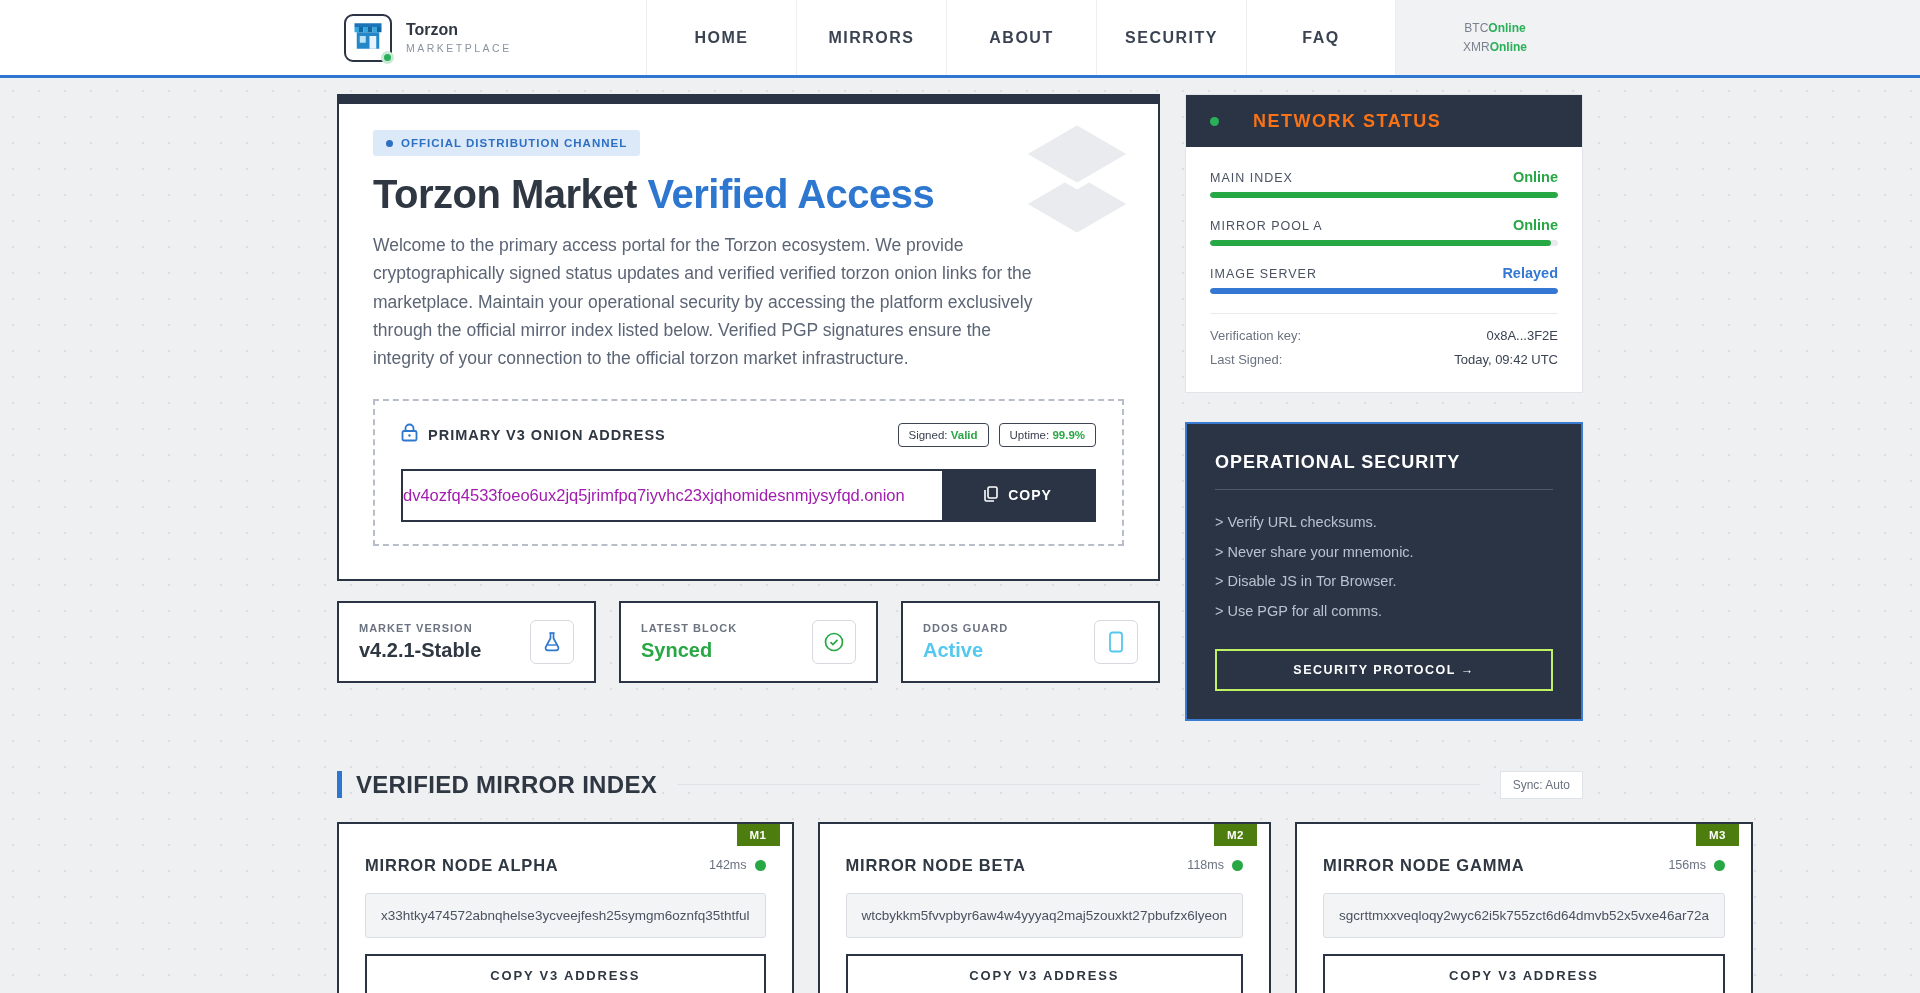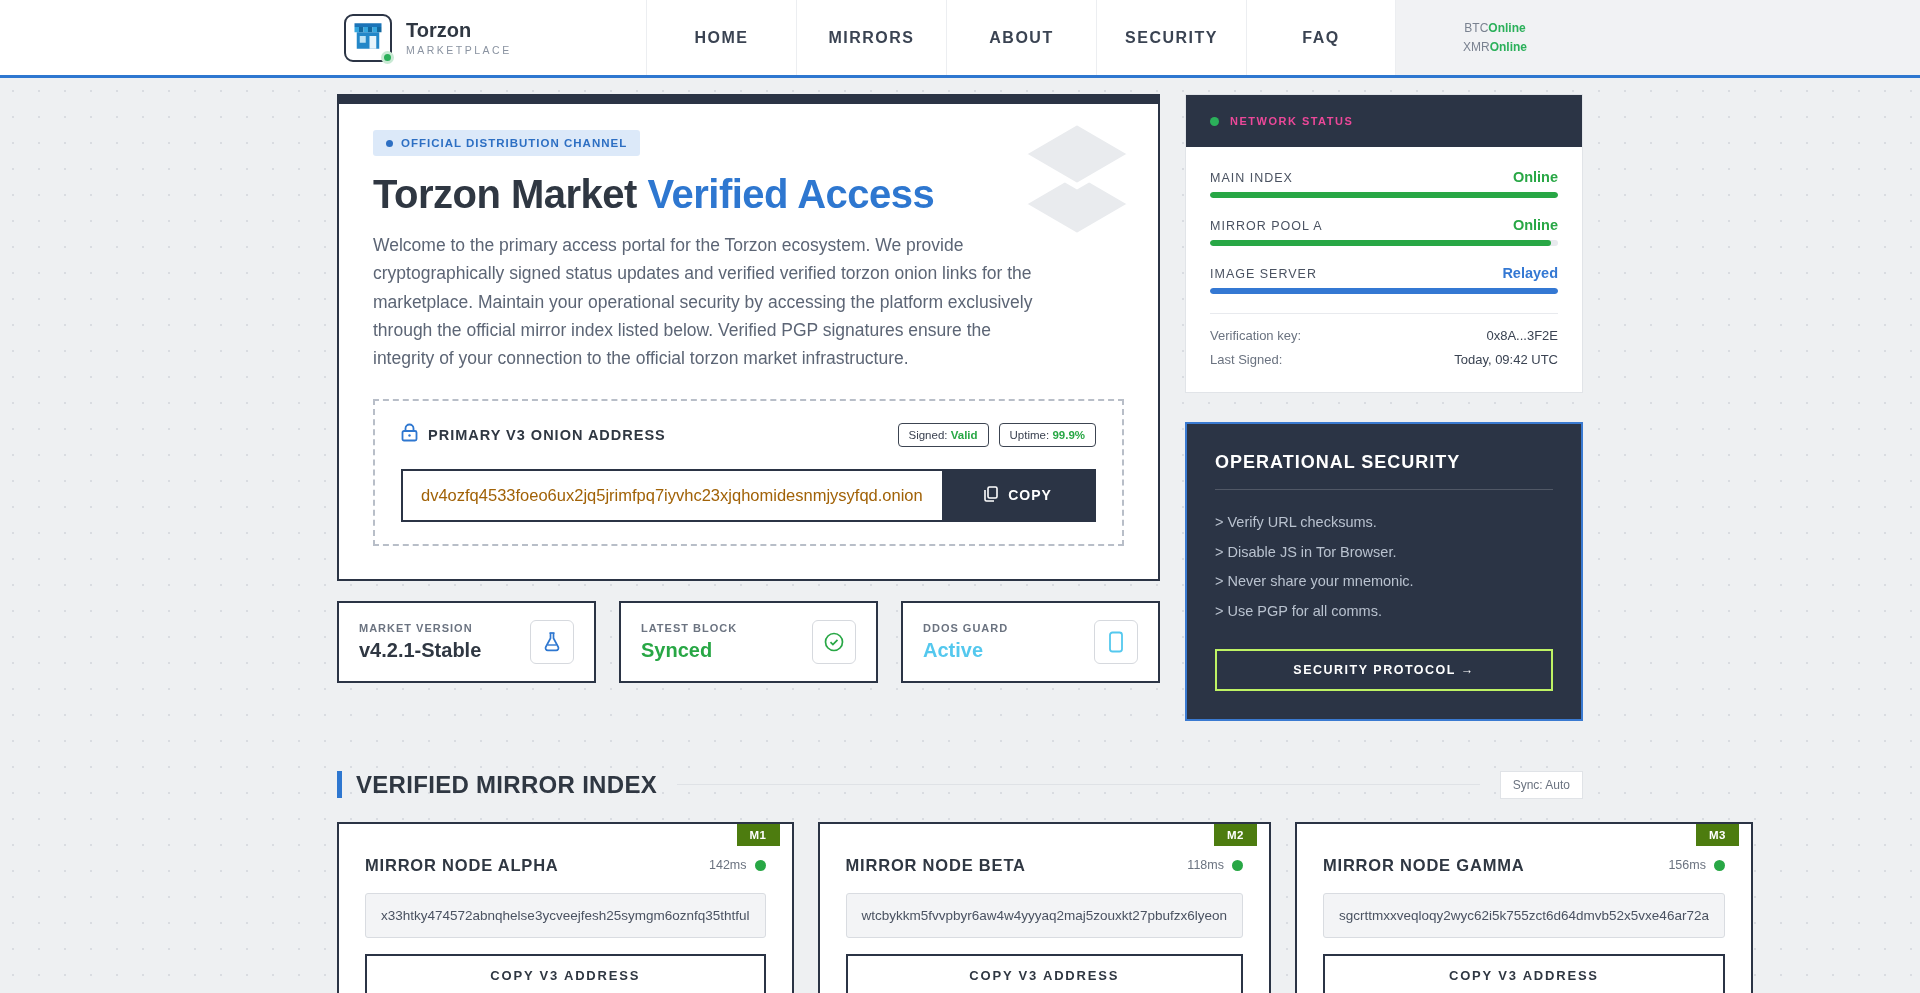--- a/index.html
+++ b/index.html
@@ -9,21 +9,21 @@
     background-color:#eef0f2;
     background-image: radial-gradient(circle, #d9dce1 1.2px, transparent 1.3px);
     background-size: 26px 26px;
     color:#2f3742;
   }
   
   .header { height:78px; background:#fff; border-bottom:3px solid #2e77d0; display:flex; align-items:stretch; }
   .brand { display:flex; align-items:center; gap:14px; margin-left:344px; }
   .logo-box { position:relative; width:48px; height:48px; border:2px solid #2b3445; border-radius:9px; display:flex; align-items:center; justify-content:center; background:#fff; }
   .logo-dot { position:absolute; right:-4px; bottom:-4px; width:13px; height:13px; border-radius:50%; background:#2bb05a; border:3px solid #c9e9d4; }
-  .brand-name { font-size:20px; font-weight:bold; color:#2f3742; line-height:1.1; }
+  .brand-name { font-size:16px; font-weight:bold; color:#2f3742; line-height:1.1; }
   .brand-tag { font-size:10.5px; color:#8a93a1; letter-spacing:2.5px; margin-top:3px; }
   .nav { display:flex; margin-left:auto; }
   .nav-item { width:150px; display:flex; align-items:center; justify-content:center; font-size:16px; font-weight:bold; letter-spacing:1.5px; color:#3a4352; border-left:1px solid #eceef1; cursor:pointer; }
   .nav-item:last-child { border-right:1px solid #eceef1; }
   .ticker { width:524px; background:#f1f2f4; display:flex; flex-direction:column; justify-content:center; gap:5px; padding-left:18px; }
   .ticker-row { display:flex; width:162px; justify-content:center; font-size:12px; }
   .ticker-label { color:#7a8290; }
   .ticker-value { color:#2bb05a; font-weight:bold; }
   
   .container { width:1246px; margin:0 auto; }
@@ -41,33 +41,33 @@
   .hero-desc { margin-top:14px; width:680px; font-size:17.5px; line-height:1.62; color:#5c6575; }
   .layers-art { position:absolute; top:26px; right:26px; }
   
   .onion-panel { margin-top:26px; border:2px dashed #b8bec8; padding:22px 26px; background:#fff; }
   .onion-head { display:flex; align-items:center; }
   .onion-label { font-size:14.5px; font-weight:bold; letter-spacing:1px; color:#2f3742; margin-left:10px; }
   .onion-badges { margin-left:auto; display:flex; gap:10px; }
   .pill { border:1.5px solid #3c4451; border-radius:4px; background:#fff; padding:5px 10px; font-size:11.5px; color:#3a4150; }
   .pill b { color:#28a745; }
   .addr-bar { margin-top:22px; border:2px solid #2b3445; background:#fff; height:53px; display:flex; align-items:stretch; }
-  .addr-text { flex:1; display:flex; align-items:center; padding-left:18px; font-size:16.5px; color:#a16207; white-space:nowrap; overflow:hidden; }
+  .addr-text { flex:1; display:flex; align-items:center; font-size:16.5px; color:#a21caf; white-space:nowrap; overflow:hidden; }
   .copy-btn { width:152px; background:#2b3445; color:#fff; border:none; display:flex; align-items:center; justify-content:center; gap:10px; font-family:inherit; font-size:14px; font-weight:bold; letter-spacing:1px; cursor:pointer; }
   
   .stat-row { display:flex; gap:23px; margin-top:20px; }
   .stat-card { flex:1; height:82px; background:#fff; border:2px solid #2b3445; display:flex; align-items:center; justify-content:space-between; padding:0 20px; }
   .stat-label { font-size:11px; letter-spacing:1px; color:#6b7380; font-weight:bold; }
   .stat-value { font-size:20px; font-weight:bold; margin-top:5px; }
   .stat-icon-btn { width:44px; height:44px; border:1.5px solid #d6d9de; border-radius:6px; background:#fff; display:flex; align-items:center; justify-content:center; cursor:pointer; }
   
   .panel { background:#fff; border:1px solid #e1e4e8; }
   .panel-head { background:#2b3445; height:52px; display:flex; align-items:center; gap:11px; padding:0 24px; }
   .panel-head .dot { width:9px; height:9px; border-radius:50%; background:#2bb05a; }
-  .panel-title { color:#ec4899; font-size:11px; font-weight:bold; letter-spacing:1.5px; }
+  .panel-title { color:#f97316; font-size:18px; font-weight:bold; letter-spacing:1.5px;margin-left:23px; }
   .panel-body { padding:22px 24px 16px; }
   .svc { margin-bottom:19px; }
   .svc-row { display:flex; justify-content:space-between; align-items:baseline; }
   .svc-name { font-size:12.5px; letter-spacing:1px; color:#4a5261; }
   .svc-status { font-size:14.5px; font-weight:bold; }
   .bar { margin-top:7px; height:6px; background:#e8eaee; border-radius:3px; overflow:hidden; }
   .bar-fill { height:100%; border-radius:3px; }
   .meta-block { border-top:1px solid #e8eaee; margin-top:4px; padding-top:14px; }
   .meta-row { display:flex; justify-content:space-between; font-size:13px; margin-bottom:9px;align-items:flex-end; }
   .meta-label { color:#6b7380; }
@@ -273,22 +273,22 @@
               <span class="meta-value">Today, 09:42 UTC</span>
             </div>
           </div>
         </div>
       </div>
 
       <div class="opsec">
         <div class="opsec-title">OPERATIONAL SECURITY</div>
         <div class="opsec-divider"></div>
         <div class="opsec-rule">&gt; Verify URL checksums.</div>
+        <div class="opsec-rule">&gt; Never share your mnemonic.</div>
         <div class="opsec-rule">&gt; Disable JS in Tor Browser.</div>
-        <div class="opsec-rule">&gt; Never share your mnemonic.</div>
         <div class="opsec-rule">&gt; Use PGP for all comms.</div>
         <button class="opsec-btn">SECURITY PROTOCOL →</button>
       </div>
     </div>
   </div>
 
   <div class="section-head">
     <span class="section-accent"></span>
     <span class="section-title">VERIFIED MIRROR INDEX</span>
     <span class="section-rule"></span>

